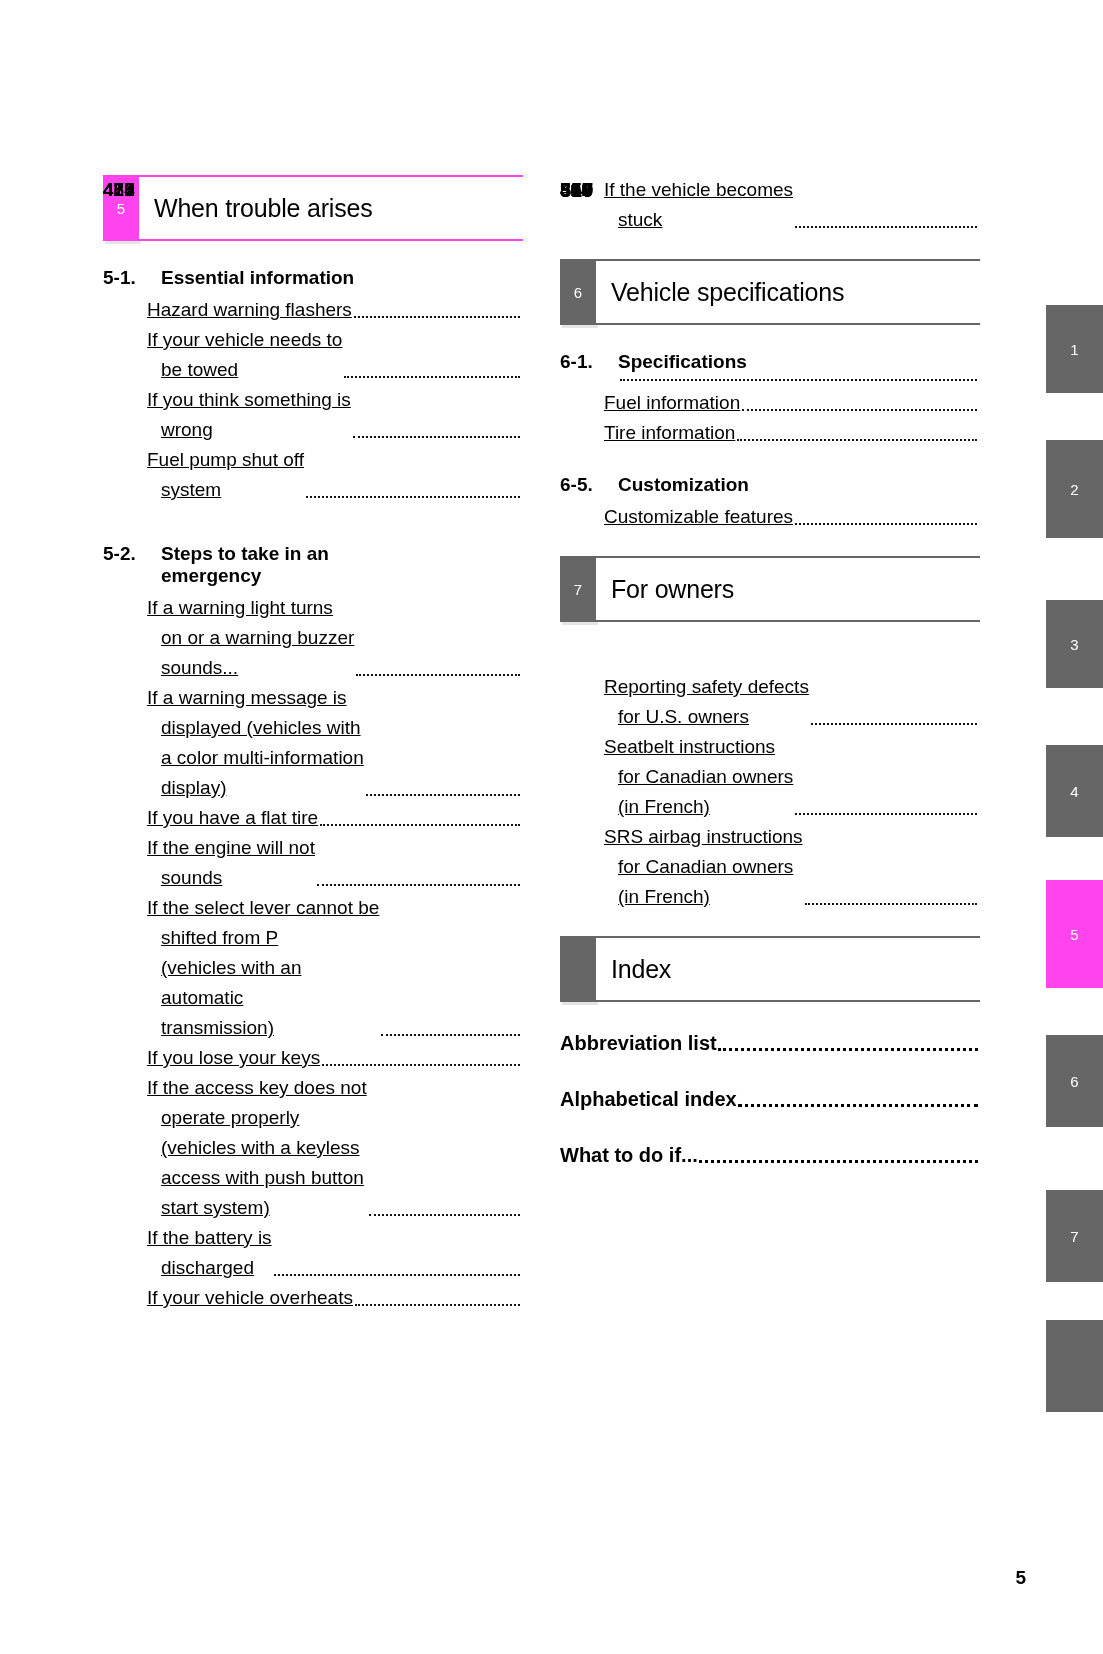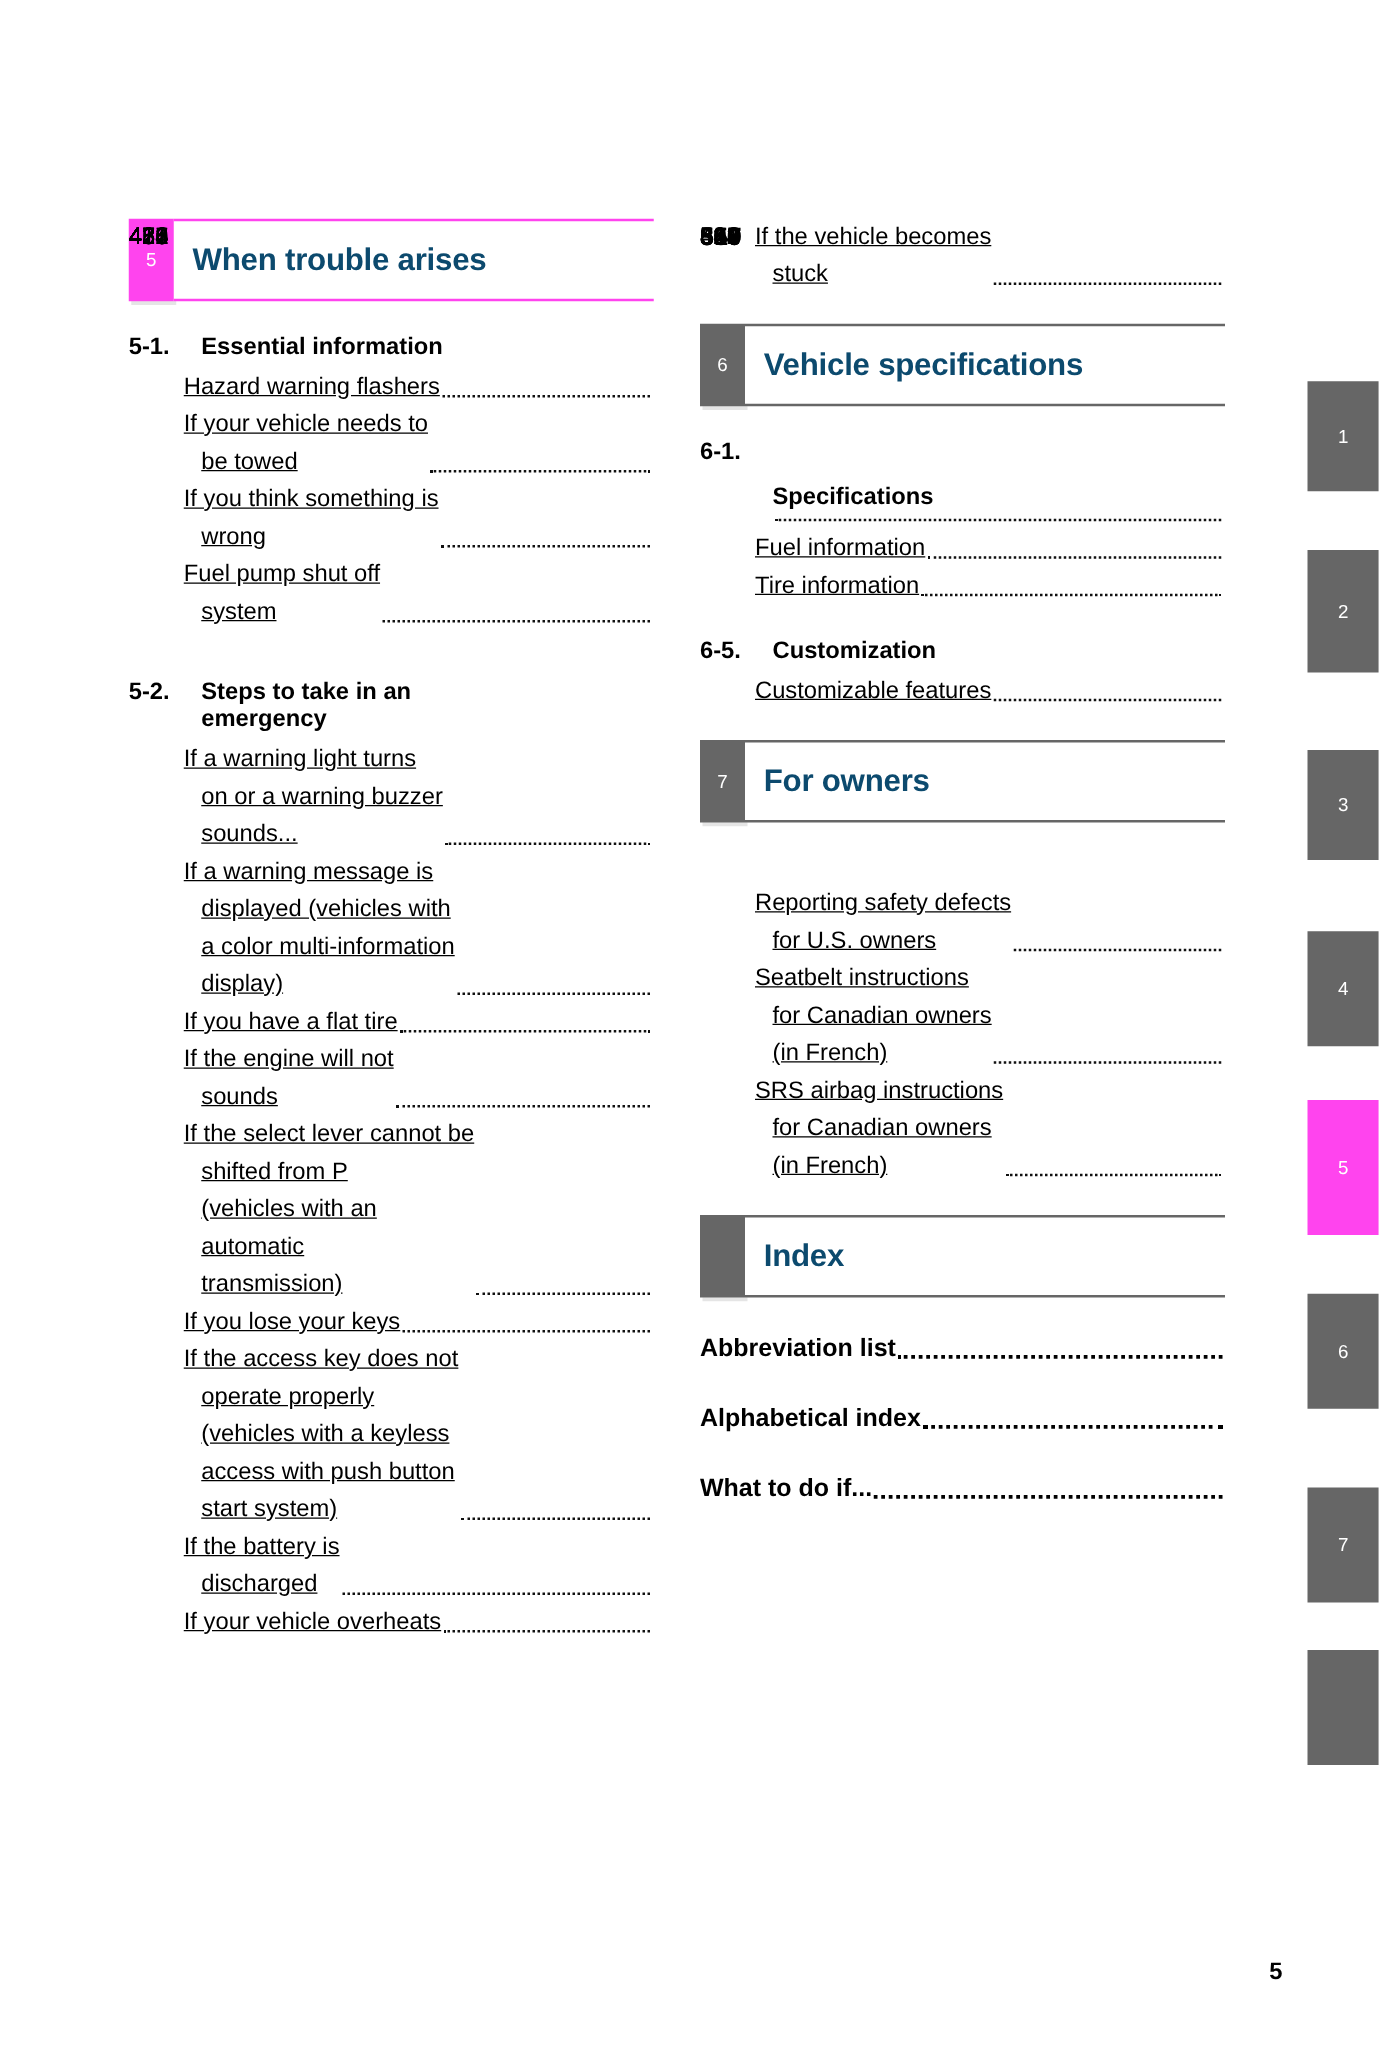--- a/index.html
+++ b/index.html
@@ -50,22 +50,22 @@
   .chapter-banner .banner-body {
     flex: 1 1 auto;
     display: flex;
     align-items: center;
     padding-left: 15px;
     border-top: 2px solid currentColor;
     border-bottom: 2px solid currentColor;
   }
   .chapter-banner .banner-title {
     font-size: 25px;
-    font-weight: bold;
-    color: #0c4a6e;
+    font-weight: normal;
+    color: #000000;
     letter-spacing: -0.2px;
   }
   .chapter-banner.magenta .badge { background: #ff44ee; }
   .chapter-banner.magenta .banner-body { color: #ff44ee; }
   .chapter-banner.gray .badge { background: #666666; }
   .chapter-banner.gray .banner-body { color: #666666; }
 
   
   .chapter-banner .badge-shadow {
     position: absolute;
@@ -305,21 +305,21 @@
         <div class="group-gap"></div>
         <div class="chapter-banner gray">
           <div class="badge">6</div>
           <div class="badge-shadow"></div>
           <div class="banner-body">
             <span class="banner-title">Vehicle specifications</span>
           </div>
         </div>
         <div class="section-head">
           <span class="sec-num">6-1.</span>
-          <span class="sec-title" style="white-space: pre-line; margin-top: 36px;">Specifications</span>
+          <span class="sec-title" style="white-space: pre-line;">Specifications</span>
         </div>
         <div class="toc-entry">
           <span class="leader"></span>
           <span class="page">488</span>
         </div>
         <div class="toc-entry">
           <span class="label hang">Fuel information</span>
           <span class="leader"></span>
           <span class="page">501</span>
         </div>

